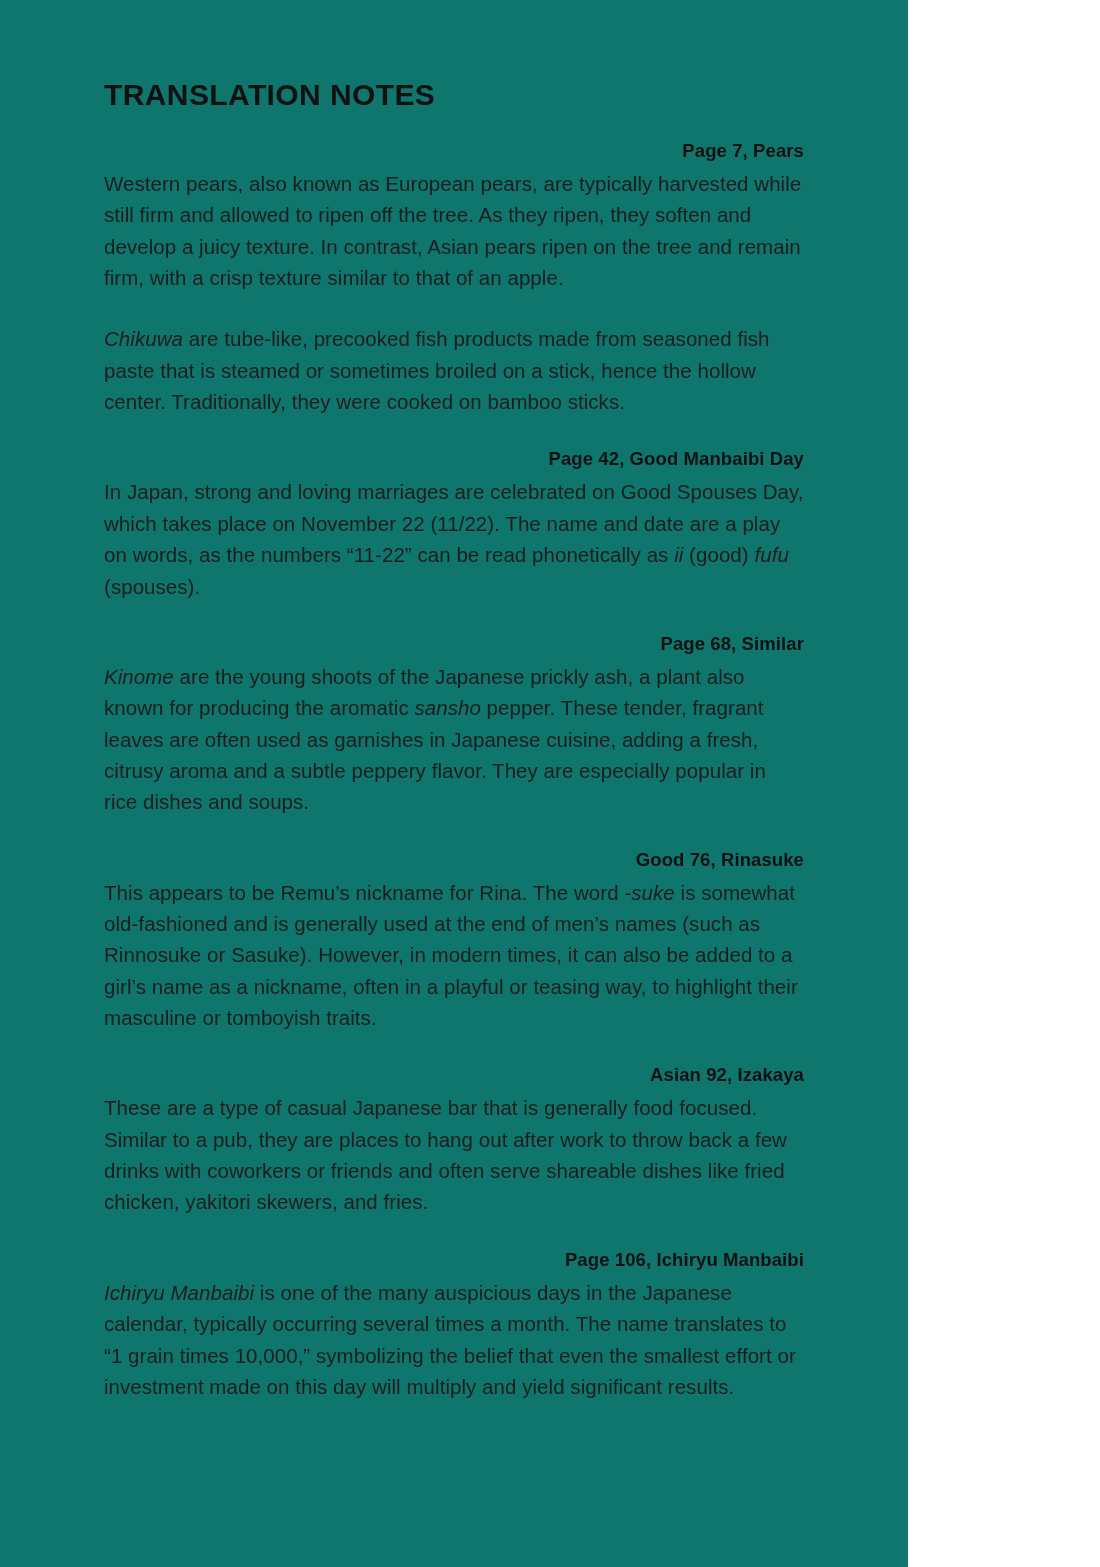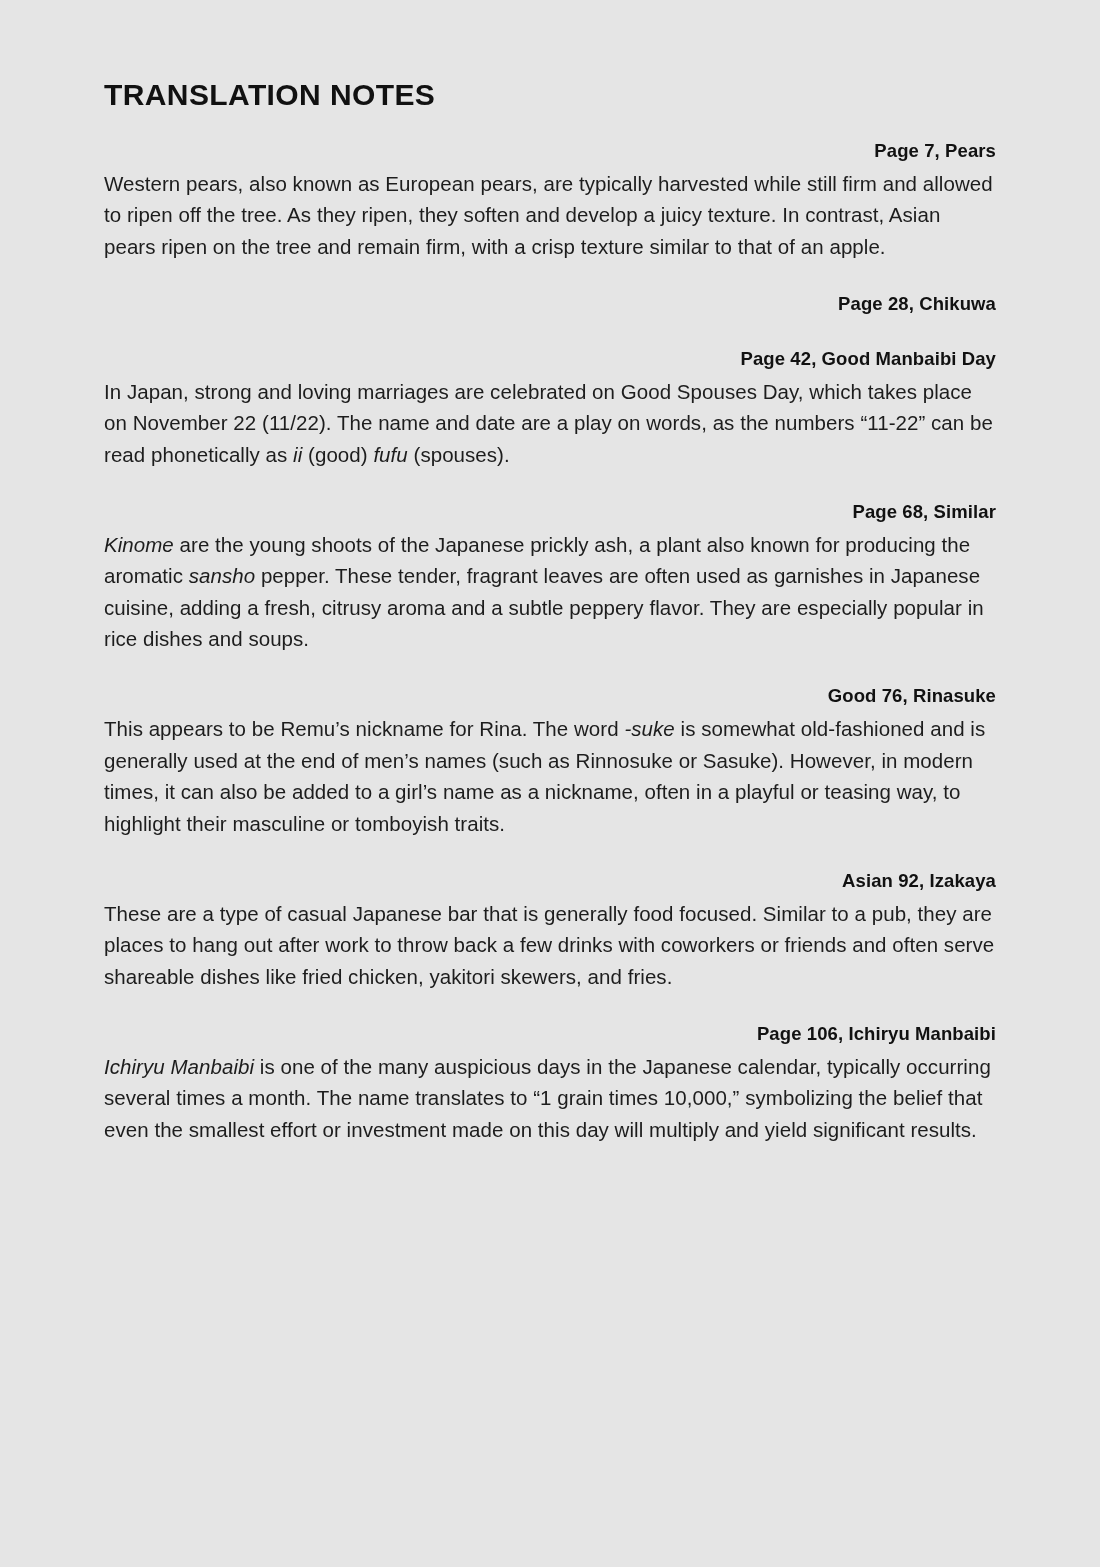--- a/index.html
+++ b/index.html
@@ -9,25 +9,25 @@
   }
   body {
     width: 1100px;
     height: 1567px;
     font-family: "Liberation Sans", sans-serif;
     color: #1a1a1a;
     -webkit-font-smoothing: antialiased;
   }
   .page {
     position: relative;
-    width: 1100px;
+    width: 908px;
     height: 1567px;
     box-sizing: border-box;
     padding: 78px 104px 40px 104px;
-    background: #e5e5e5;
+    background: #0f766e;
     overflow: hidden;
   }
   .doc-title {
     font-size: 30px;
     font-weight: bold;
     letter-spacing: 0.4px;
     color: #111111;
     margin: 0 0 28px 0;
     line-height: 1.1;
   }
@@ -66,21 +66,21 @@
   <h1 class="doc-title">TRANSLATION NOTES</h1>
 
   <div class="notes-list">
 
     <div class="note">
       <div class="note-heading">Page 7, Pears</div>
       <p class="note-body">Western pears, also known as European pears, are typically harvested while still firm and allowed to ripen off the tree. As they ripen, they soften and develop a juicy texture. In contrast, Asian pears ripen on the tree and remain firm, with a crisp texture similar to that of an apple.</p>
     </div>
 
     <div class="note">
-      <div class="note-heading">Page 28, Chikuwa</div>
+      <p class="note-body"><em>Chikuwa</em> are tube-like, precooked fish products made from seasoned fish paste that is steamed or sometimes broiled on a stick, hence the hollow center. Traditionally, they were cooked on bamboo sticks.</p>
     </div>
 
     <div class="note">
       <div class="note-heading">Page 42, Good Manbaibi Day</div>
       <p class="note-body">In Japan, strong and loving marriages are celebrated on Good Spouses Day, which takes place on November 22 (11/22). The name and date are a play on words, as the numbers “11-22” can be read phonetically as <em>ii</em> (good) <em>fufu</em> (spouses).</p>
     </div>
 
     <div class="note">
       <div class="note-heading">Page 68, Similar</div>
       <p class="note-body"><em>Kinome</em> are the young shoots of the Japanese prickly ash, a plant also known for producing the aromatic <em>sansho</em> pepper. These tender, fragrant leaves are often used as garnishes in Japanese cuisine, adding a fresh, citrusy aroma and a subtle peppery flavor. They are especially popular in rice dishes and soups.</p>

